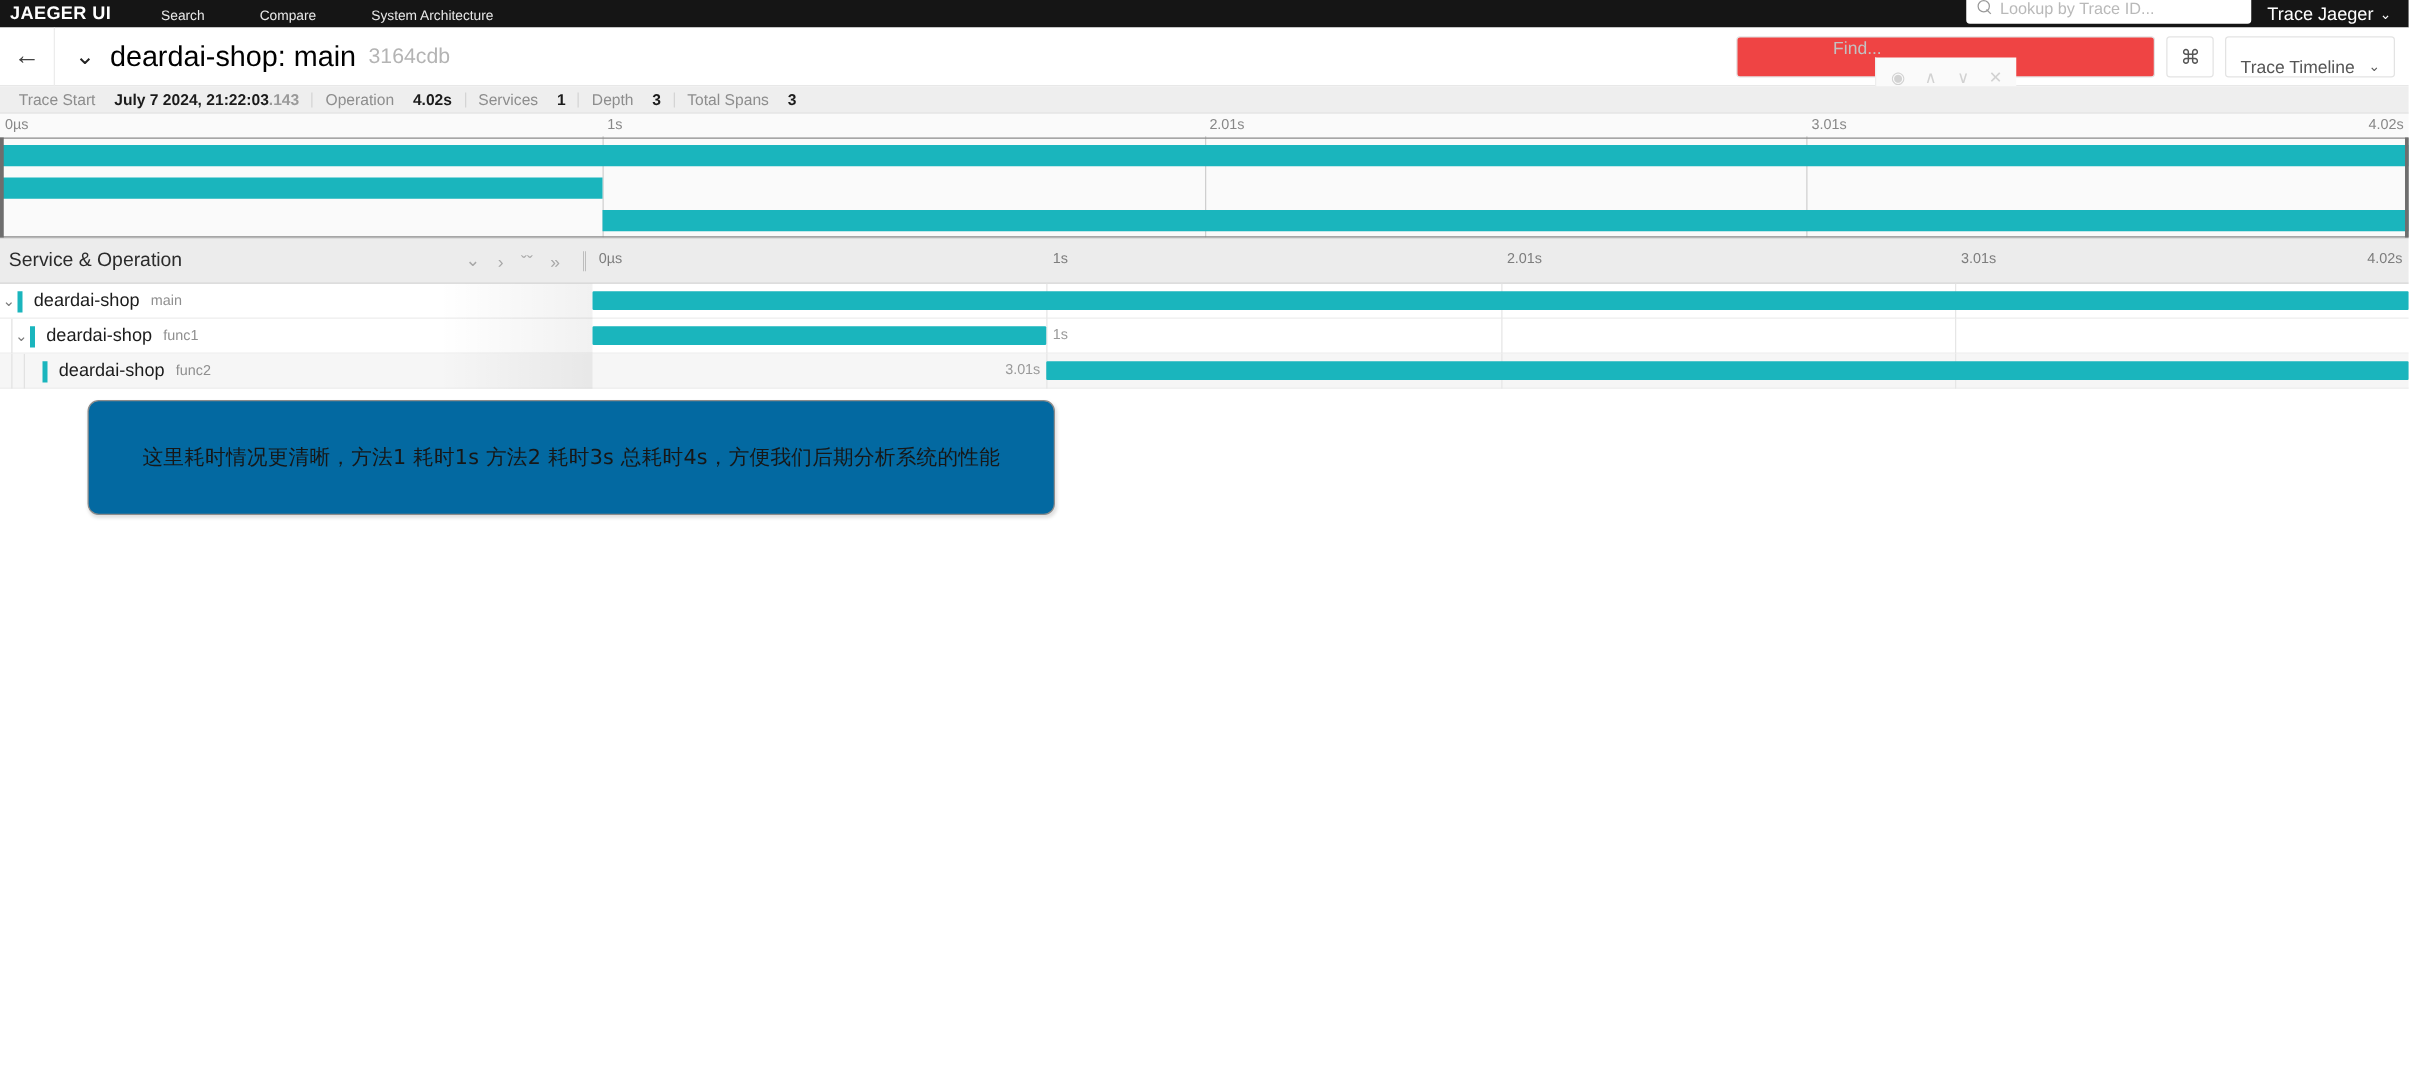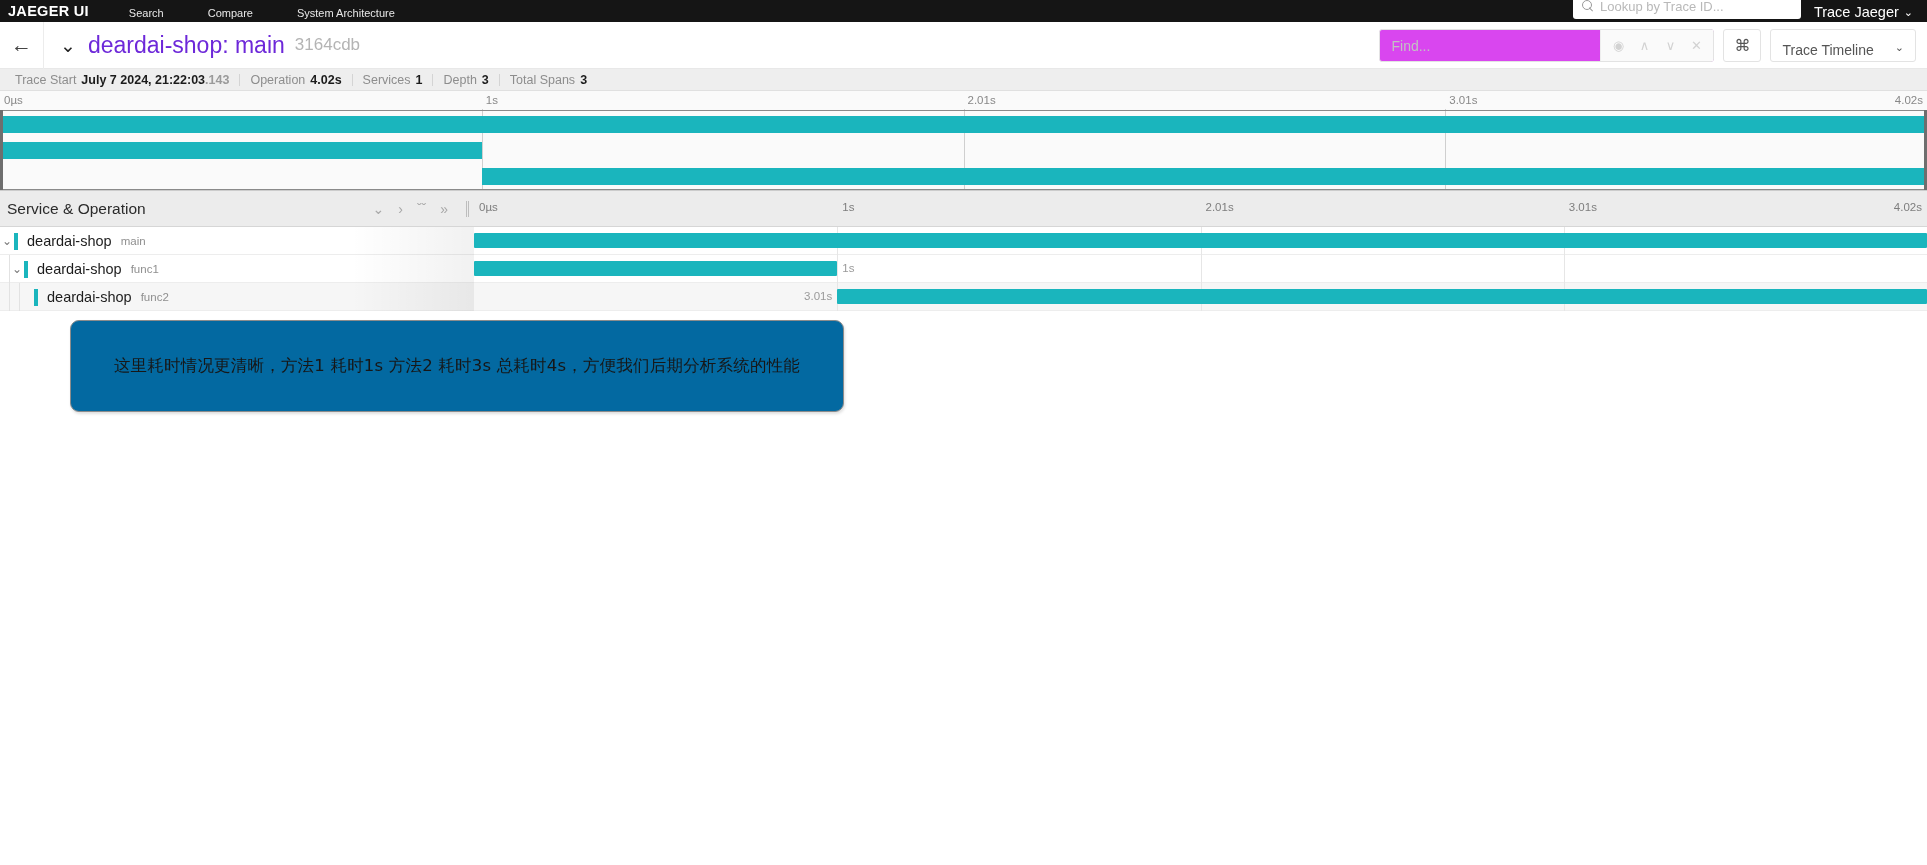--- a/index.html
+++ b/index.html
@@ -69,34 +69,35 @@
   .back-arrow {
     width: 44px; height: 47px; display: flex;
     align-items: center; justify-content: center;
     color: #444; font-size: 21px; border-right: 1px solid #ececec;
   }
   .title-caret {
     margin-left: 16px; color: #222; font-size: 19px;
     display: inline-block; line-height: 1;
   }
   .trace-title {
-    margin-left: 12px; font-size: 23px; color: #6d28d9; font-weight: normal;
+    margin-left: 12px; font-size: 23px; color: #000000; font-weight: normal;
     white-space: nowrap;
   }
   .trace-id {
     margin-left: 10px; font-size: 17px; color: #b4b4b4; white-space: nowrap;
   }
   .header-right {
     position: absolute; right: 11px; top: 7px;
     display: flex; align-items: center; height: 33px;
   }
   .find-box {
     width: 335px; height: 33px; border: 1px solid #e3e3e3;
     border-radius: 3px; display: flex; align-items: center;
-    background: #d946ef;
+    background: #ef4444;
+    flex-direction: column;
   }
   .find-input {
     flex: 1; border: none; outline: none; height: 31px;
     padding: 0 11px; font-size: 14px; color: #333; background: transparent;
     font-family: "Liberation Sans", sans-serif;
   }
   .find-input::placeholder { color: #c2c2c2; }
   .find-tools {
     display: flex; align-items: center; gap: 0;
     border-left: 1px solid #eee; height: 31px; padding: 0 4px;
@@ -108,34 +109,34 @@
   }
   .cmd-btn {
     margin-left: 9px; width: 38px; height: 33px;
     border: 1px solid #e3e3e3; border-radius: 3px;
     display: flex; align-items: center; justify-content: center;
     font-size: 16px; color: #555; background: #fff;
   }
   .view-select {
     margin-left: 9px; height: 33px; min-width: 127px;
     border: 1px solid #e3e3e3; border-radius: 3px;
-    display: flex; align-items: flex-start; justify-content: center;
-    gap: 16px; font-size: 14px; color: #555; background: #fff;
-    padding: 12px 11px;
+    display: flex; align-items: flex-end; justify-content: center;
+    gap: 6px; font-size: 14px; color: #555; background: #fff;
+    padding: 0 11px;
   }
 
   
   .meta-bar {
     position: absolute; top: 69px; left: 0;
     width: 1927px; height: 22px;
     background: #eeeeee; display: flex; align-items: center;
     font-size: 12.5px; padding-left: 5px;
     border-bottom: 1px solid #e0e0e0;
   }
-  .meta-item { display: flex; align-items: baseline; gap: 5px; padding: 0 10px; white-space: nowrap; }
+  .meta-item { display: flex; align-items: baseline; gap: 15px; padding: 0 10px; white-space: nowrap; }
   .meta-label { color: #8d8d8d; }
   .meta-value { color: #1b1b1b; font-weight: bold; }
   .meta-value .frac { color: #9a9a9a; font-weight: bold; }
   .meta-div { width: 1px; height: 12px; background: #d4d4d4; }
 
   
   .minimap {
     position: absolute; top: 91px; left: 0;
     width: 1927px; height: 100px;
     background: #fafafa;

